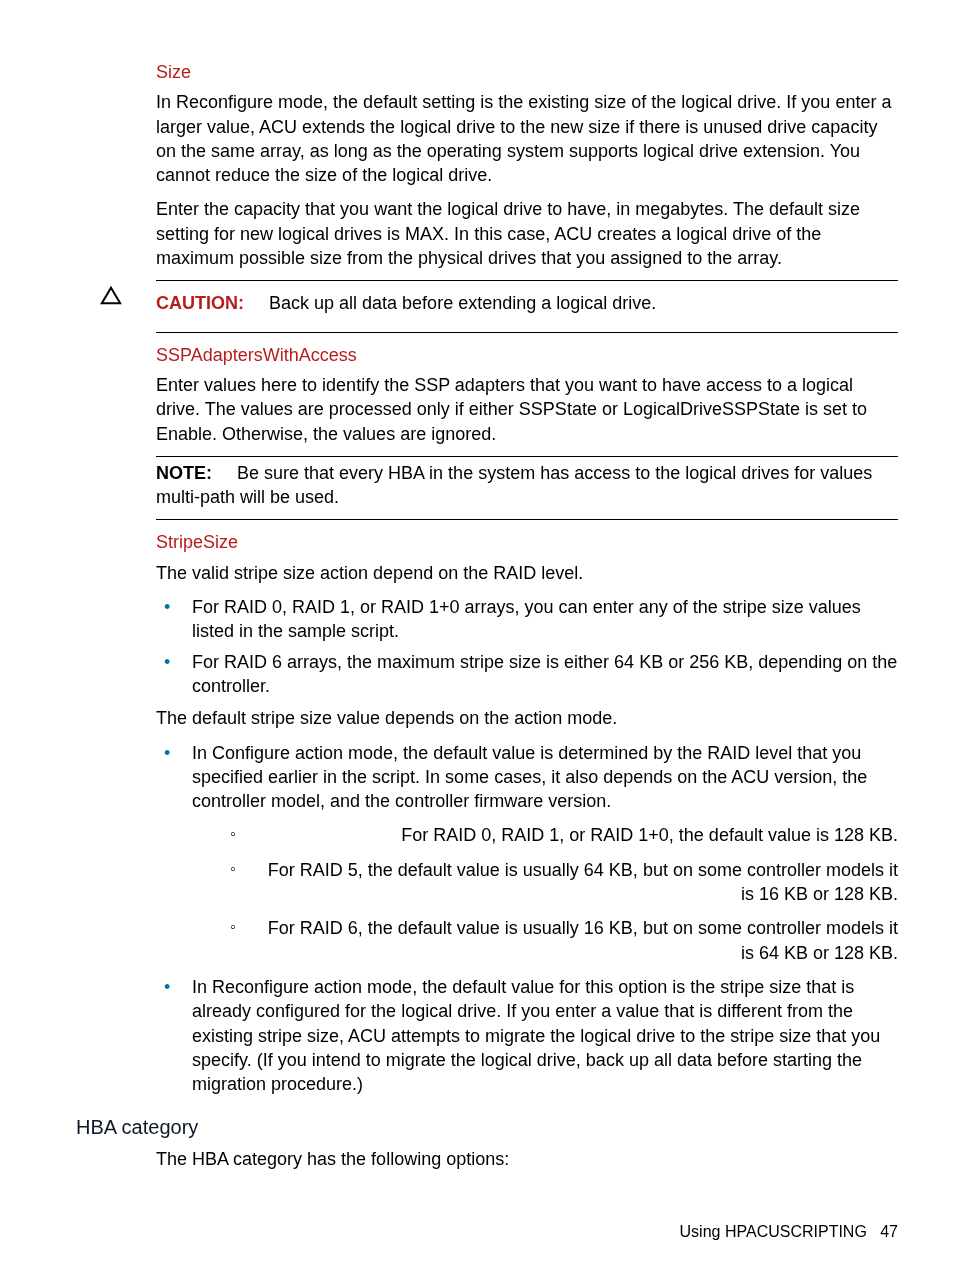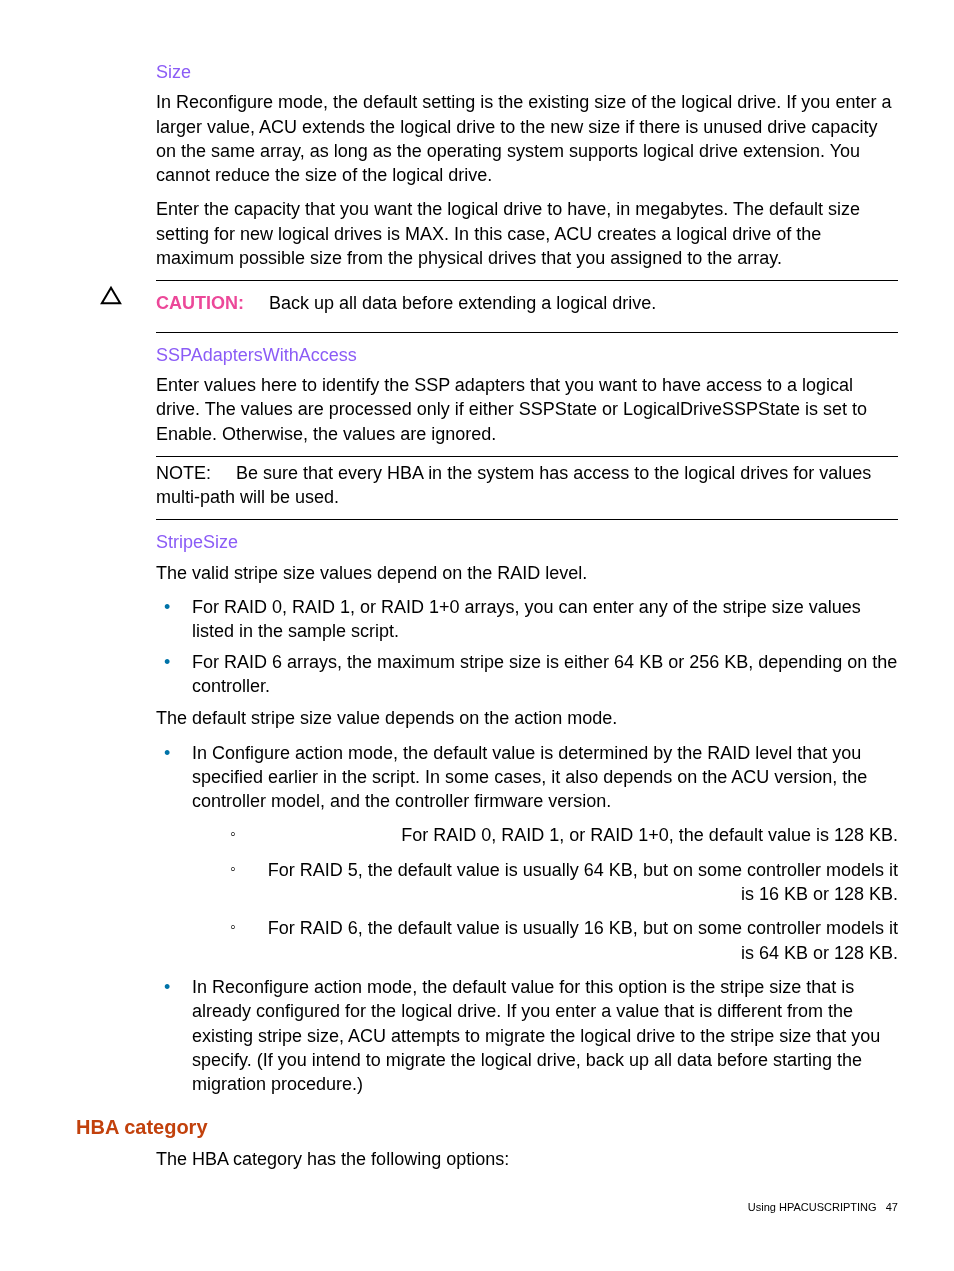--- a/index.html
+++ b/index.html
@@ -20,28 +20,28 @@
     font-size: 18px;
     line-height: 1.35;
   }
   .content {
     margin-left: 100px;
   }
   .content-with-icon {
     margin-left: 0;
   }
   h4.section-heading-blue {
-    color: #8b5cf6;
+    color: #b91c1c;
     font-weight: normal;
     font-size: 18px;
     margin: 10px 0 6px 0;
   }
   h3.section-heading-blue-large {
-    color: #c2410c;
-    font-weight: bold;
+    color: #0f172a;
+    font-weight: normal;
     font-size: 20px;
     margin: 18px 0 6px 0;
   }
   p { margin: 6px 0 10px 0; }
   .callout-hr {
     border: none;
     border-top: 1px solid #000;
     margin: 10px 0 4px 0;
   }
   .callout-block {
@@ -55,25 +55,25 @@
     text-align: left;
     padding-left: 44px;
     box-sizing: border-box;
   }
   .callout-icon svg { display:inline-block; }
   .callout-text {
     flex: 1;
     padding: 6px 0;
   }
   .label-bold-blue {
-    color: #ec4899;
+    color: #b91c1c;
     font-weight: bold;
   }
   .label-bold {
-    font-weight: normal;
+    font-weight: bold;
   }
   ul.bullets {
     list-style: none;
     padding: 0;
     margin: 4px 0 8px 0;
   }
   ul.bullets > li {
     position: relative;
     padding-left: 36px;
     margin: 6px 0;
@@ -102,23 +102,23 @@
     content: "◦";
     position: absolute;
     left: 6px;
     top: 0;
     color: #000;
     font-size: 16px;
     line-height: 1.35;
   }
   .footer {
     position: absolute;
-    bottom: 56px;
+    bottom: 28px;
     right: 56px;
-    font-size: 11px;
+    font-size: 16px;
   }
   .hba-heading-wrap { margin-left: 20px; }
 </style>
 </head>
 <body>
 
 <div class="page">
 
   <div class="content">
     <h4 class="section-heading-blue">Size</h4>
@@ -146,21 +146,21 @@
     <p>Enter values here to identify the SSP adapters that you want to have access to a logical drive. The values are processed only if either SSPState or LogicalDriveSSPState is set to Enable. Otherwise, the values are ignored.</p>
 
     <hr class="callout-hr">
     <p style="margin:4px 0;">
       <span class="label-bold">NOTE:</span>
       &nbsp;&nbsp;&nbsp;&nbsp;<span>Be sure that every HBA in the system has access to the logical drives for values multi-path will be used.</span>
     </p>
     <hr class="callout-hr">
 
     <h4 class="section-heading-blue">StripeSize</h4>
-    <p>The valid stripe size values depend on the RAID level.</p>
+    <p>The valid stripe size action depend on the RAID level.</p>
 
     <ul class="bullets">
       <li>For RAID 0, RAID 1, or RAID 1+0 arrays, you can enter any of the stripe size values listed in the sample script.</li>
       <li>For RAID 6 arrays, the maximum stripe size is either 64 KB or 256 KB, depending on the controller.</li>
     </ul>
 
     <p>The default stripe size value depends on the action mode.</p>
 
     <ul class="bullets">
       <li>

